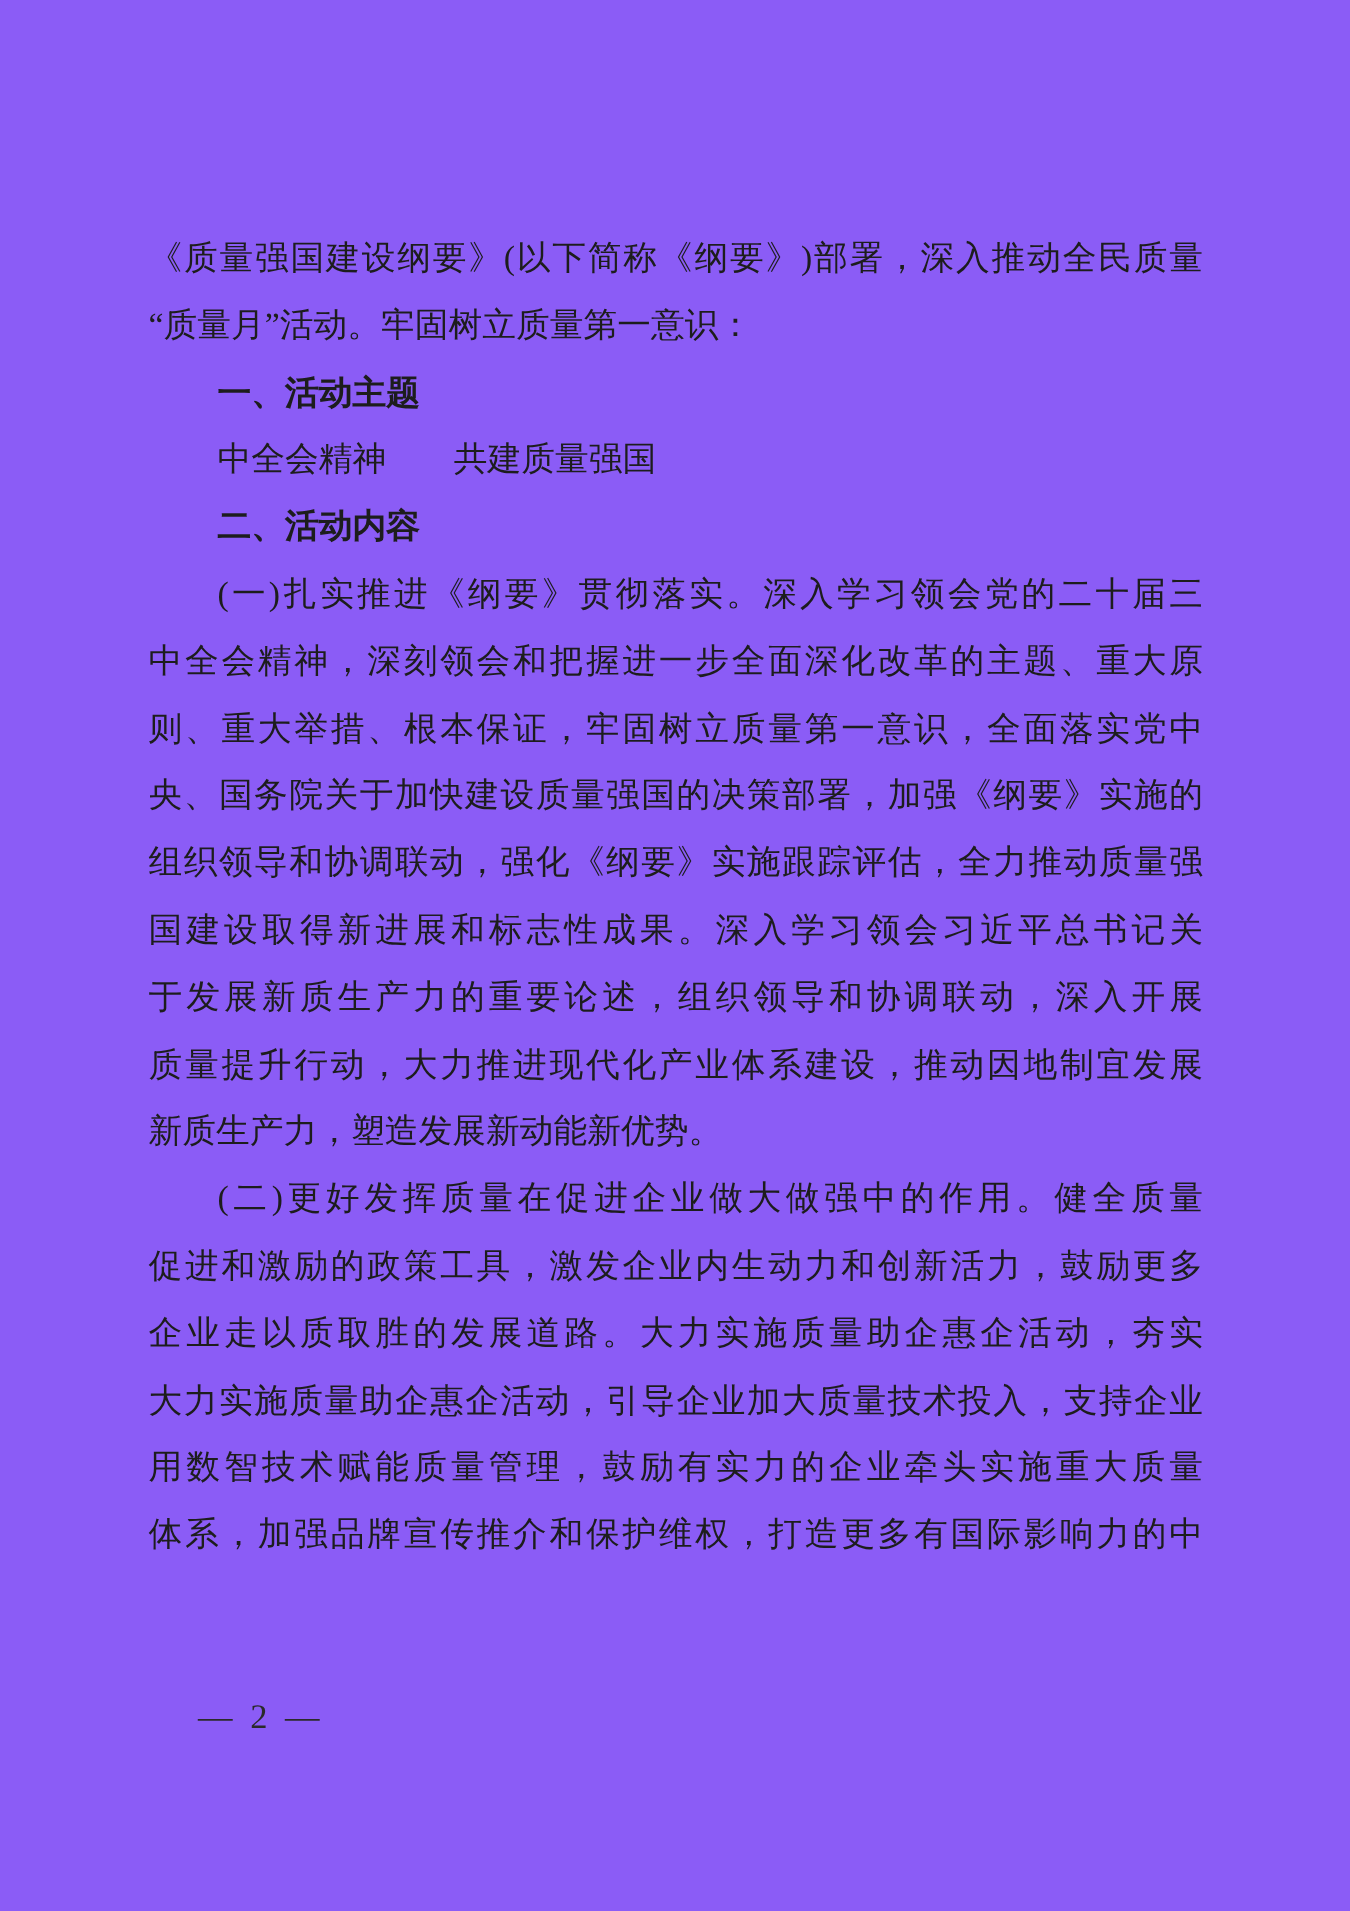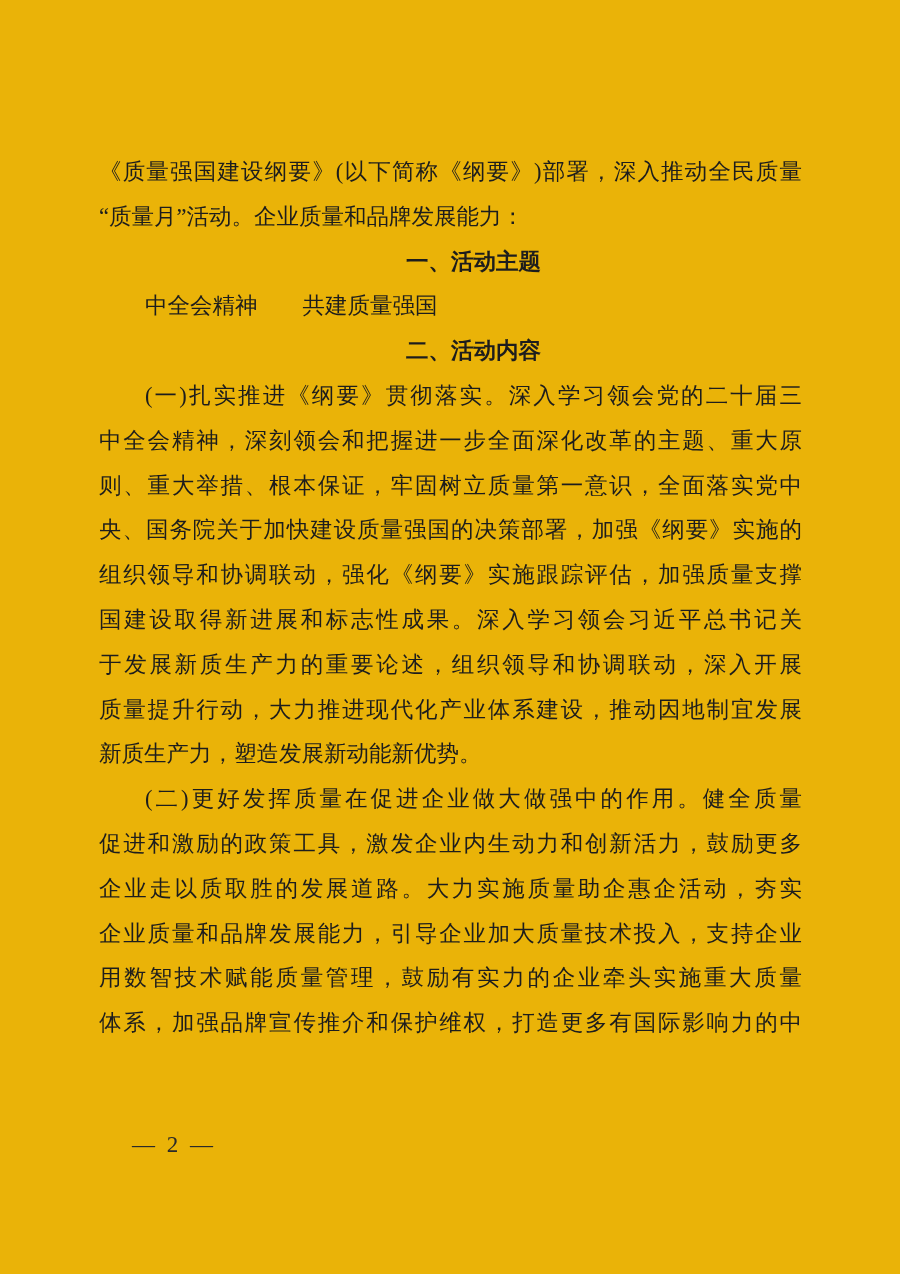--- a/index.html
+++ b/index.html
@@ -8,21 +8,21 @@
   }
   body {
     width: 900px;
     height: 1274px;
     background: #fbfbf9;
   }
   .sheet {
     position: relative;
     width: 900px;
     height: 1274px;
-    background: #eab308;
+    background: #8b5cf6;
     overflow: hidden;
     font-family: "Liberation Serif", "DejaVu Serif", serif;
     color: #1d1d1d;
   }
   .body-text {
     position: absolute;
     left: 99px;
     top: 150px;
     width: 703px;
   }
@@ -32,55 +32,54 @@
     font-size: 22.5px;
     overflow: hidden;
   }
   .line.justify {
     text-align: justify;
     text-align-last: justify;
   }
   .line.bold {
     font-weight: 700;
     font-family: "Liberation Sans", "DejaVu Sans", sans-serif;
-    text-align: center;
   }
   .line.indent {
     text-indent: 46px;
   }
   .page-number {
     position: absolute;
     left: 132px;
     top: 1130px;
     font-size: 23px;
     letter-spacing: 3px;
     line-height: 30px;
     color: #2a2a2a;
   }
 </style>
 </head>
 <body>
 
 <div class="sheet">
   <div class="body-text" id="body-lines">
       <div class="line justify">《质量强国建设纲要》(以下简称《纲要》)部署，深入推动全民质量</div>
-      <div class="line">“质量月”活动。企业质量和品牌发展能力：</div>
+      <div class="line">“质量月”活动。牢固树立质量第一意识：</div>
       <div class="line bold indent">一、活动主题</div>
       <div class="line indent">中全会精神　　共建质量强国</div>
       <div class="line bold indent">二、活动内容</div>
       <div class="line justify indent">(一)扎实推进《纲要》贯彻落实。深入学习领会党的二十届三</div>
       <div class="line justify">中全会精神，深刻领会和把握进一步全面深化改革的主题、重大原</div>
       <div class="line justify">则、重大举措、根本保证，牢固树立质量第一意识，全面落实党中</div>
       <div class="line justify">央、国务院关于加快建设质量强国的决策部署，加强《纲要》实施的</div>
-      <div class="line justify">组织领导和协调联动，强化《纲要》实施跟踪评估，加强质量支撑</div>
+      <div class="line justify">组织领导和协调联动，强化《纲要》实施跟踪评估，全力推动质量强</div>
       <div class="line justify">国建设取得新进展和标志性成果。深入学习领会习近平总书记关</div>
       <div class="line justify">于发展新质生产力的重要论述，组织领导和协调联动，深入开展</div>
       <div class="line justify">质量提升行动，大力推进现代化产业体系建设，推动因地制宜发展</div>
       <div class="line">新质生产力，塑造发展新动能新优势。</div>
       <div class="line justify indent">(二)更好发挥质量在促进企业做大做强中的作用。健全质量</div>
       <div class="line justify">促进和激励的政策工具，激发企业内生动力和创新活力，鼓励更多</div>
       <div class="line justify">企业走以质取胜的发展道路。大力实施质量助企惠企活动，夯实</div>
-      <div class="line justify">企业质量和品牌发展能力，引导企业加大质量技术投入，支持企业</div>
+      <div class="line justify">大力实施质量助企惠企活动，引导企业加大质量技术投入，支持企业</div>
       <div class="line justify">用数智技术赋能质量管理，鼓励有实力的企业牵头实施重大质量</div>
       <div class="line justify">体系，加强品牌宣传推介和保护维权，打造更多有国际影响力的中</div>
     </div>
   <div class="page-number">— 2 —</div>
 </div>
 
 </body></html>

